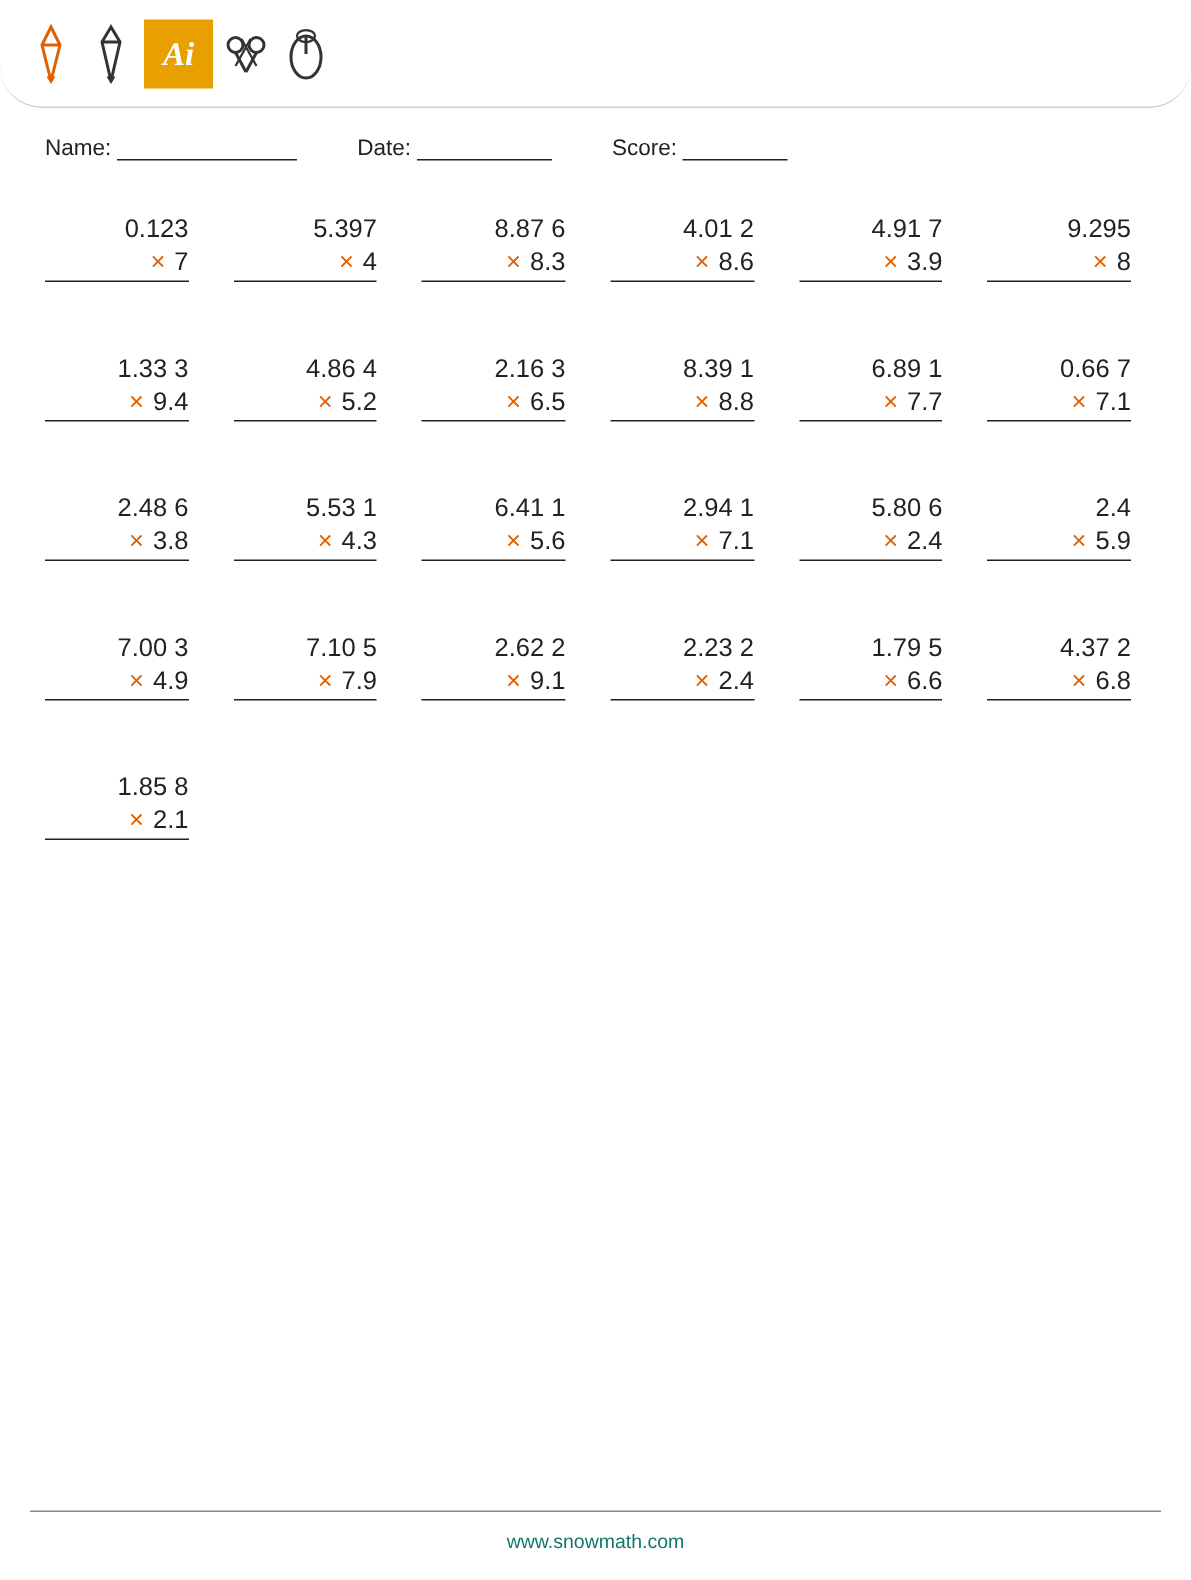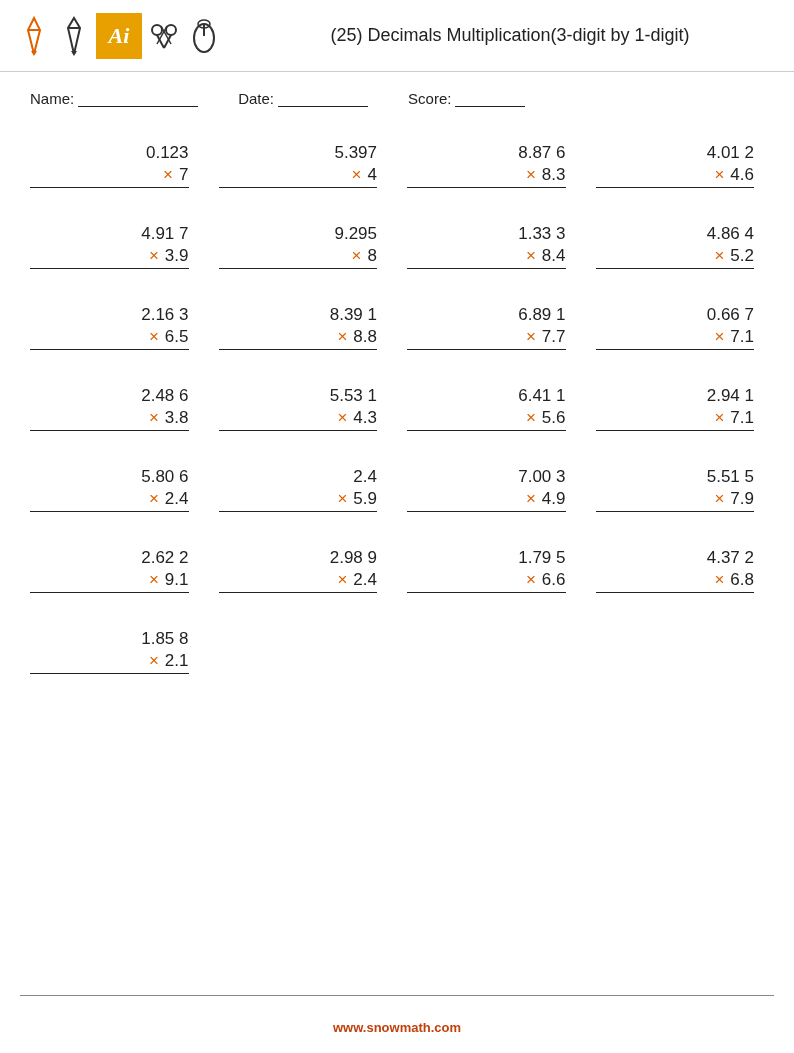--- a/index.html
+++ b/index.html
@@ -12,20 +12,21 @@
       overflow: hidden;
     }
 
     
     .header {
       display: flex;
       align-items: center;
       padding: 10px 16px;
       border-bottom: 1px solid #ccc;
       height: 72px;
+      border-radius: 28px;
     }
     .toolbar-icons {
       display: flex;
       align-items: center;
       gap: 4px;
       margin-right: 20px;
     }
     .icon-box {
       width: 36px;
       height: 46px;
@@ -83,23 +84,23 @@
       display: inline-block;
       border-bottom: 1px solid #222;
       min-width: 70px;
       margin-left: 4px;
       height: 16px;
     }
 
     
     .problems-grid {
       display: grid;
-      grid-template-columns: repeat(4, 1fr);
+      grid-template-columns: repeat(6, 1fr);
       padding: 10px 20px 0 20px;
-      row-gap: 0;
+      row-gap: 12px;
     }
 
     .problem {
       display: flex;
       flex-direction: column;
       align-items: flex-end;
       padding: 18px 20px 18px 10px;
     }
 
     .problem-row {
@@ -135,25 +136,24 @@
     }
 
     
     .footer {
       position: absolute;
       bottom: 18px;
       left: 0;
       right: 0;
       text-align: center;
       font-size: 13px;
-      color: #c2410c;
+      color: #0f766e;
       border-top: 1.5px solid #888;
-      padding-top: 24px;
+      padding-top: 12px;
       margin: 0 20px;
-      font-weight: bold;
     }
   </style>
 </head>
 <body>
 
 <div class="header">
   <div class="toolbar-icons">
 
     <div class="icon-box">
       <svg width="28" height="40" viewBox="0 0 28 40">
@@ -187,21 +187,20 @@
     </div>
 
     <div class="icon-box">
       <svg width="28" height="40" viewBox="0 0 28 40">
         <ellipse cx="14" cy="22" rx="10" ry="14" fill="none" stroke="#333" stroke-width="2"></ellipse>
         <line x1="14" y1="8" x2="14" y2="20" stroke="#333" stroke-width="2"></line>
         <ellipse cx="14" cy="8" rx="6" ry="4" fill="none" stroke="#333" stroke-width="1.5"></ellipse>
       </svg>
     </div>
   </div>
-  <div class="header-title">(25) Decimals Multiplication(3-digit by 1-digit)</div>
 </div>
 
 <div class="info-line">
   <span class="info-label">Name:</span>
   <span class="info-blank"></span>
   <span class="info-label">Date:</span>
   <span class="info-blank-sm"></span>
   <span class="info-label">Score:</span>
   <span class="info-blank-xs"></span>
 </div>
@@ -233,21 +232,21 @@
         <span class="times-sign">×</span>
         <span class="multiplier">8.3</span>
       </div>
     </div>
     <div class="problem">
       <div class="problem-row">
         <span class="multiplicand">4.01 2</span>
       </div>
       <div class="multiplier-row">
         <span class="times-sign">×</span>
-        <span class="multiplier">4.6</span>
+        <span class="multiplier">8.6</span>
       </div>
     </div>
     <div class="problem">
       <div class="problem-row">
         <span class="multiplicand">4.91 7</span>
       </div>
       <div class="multiplier-row">
         <span class="times-sign">×</span>
         <span class="multiplier">3.9</span>
       </div>
@@ -260,21 +259,21 @@
         <span class="times-sign">×</span>
         <span class="multiplier">8</span>
       </div>
     </div>
     <div class="problem">
       <div class="problem-row">
         <span class="multiplicand">1.33 3</span>
       </div>
       <div class="multiplier-row">
         <span class="times-sign">×</span>
-        <span class="multiplier">8.4</span>
+        <span class="multiplier">9.4</span>
       </div>
     </div>
     <div class="problem">
       <div class="problem-row">
         <span class="multiplicand">4.86 4</span>
       </div>
       <div class="multiplier-row">
         <span class="times-sign">×</span>
         <span class="multiplier">5.2</span>
       </div>
@@ -373,39 +372,39 @@
       <div class="problem-row">
         <span class="multiplicand">7.00 3</span>
       </div>
       <div class="multiplier-row">
         <span class="times-sign">×</span>
         <span class="multiplier">4.9</span>
       </div>
     </div>
     <div class="problem">
       <div class="problem-row">
-        <span class="multiplicand">5.51 5</span>
+        <span class="multiplicand">7.10 5</span>
       </div>
       <div class="multiplier-row">
         <span class="times-sign">×</span>
         <span class="multiplier">7.9</span>
       </div>
     </div>
     <div class="problem">
       <div class="problem-row">
         <span class="multiplicand">2.62 2</span>
       </div>
       <div class="multiplier-row">
         <span class="times-sign">×</span>
         <span class="multiplier">9.1</span>
       </div>
     </div>
     <div class="problem">
       <div class="problem-row">
-        <span class="multiplicand">2.98 9</span>
+        <span class="multiplicand">2.23 2</span>
       </div>
       <div class="multiplier-row">
         <span class="times-sign">×</span>
         <span class="multiplier">2.4</span>
       </div>
     </div>
     <div class="problem">
       <div class="problem-row">
         <span class="multiplicand">1.79 5</span>
       </div>

